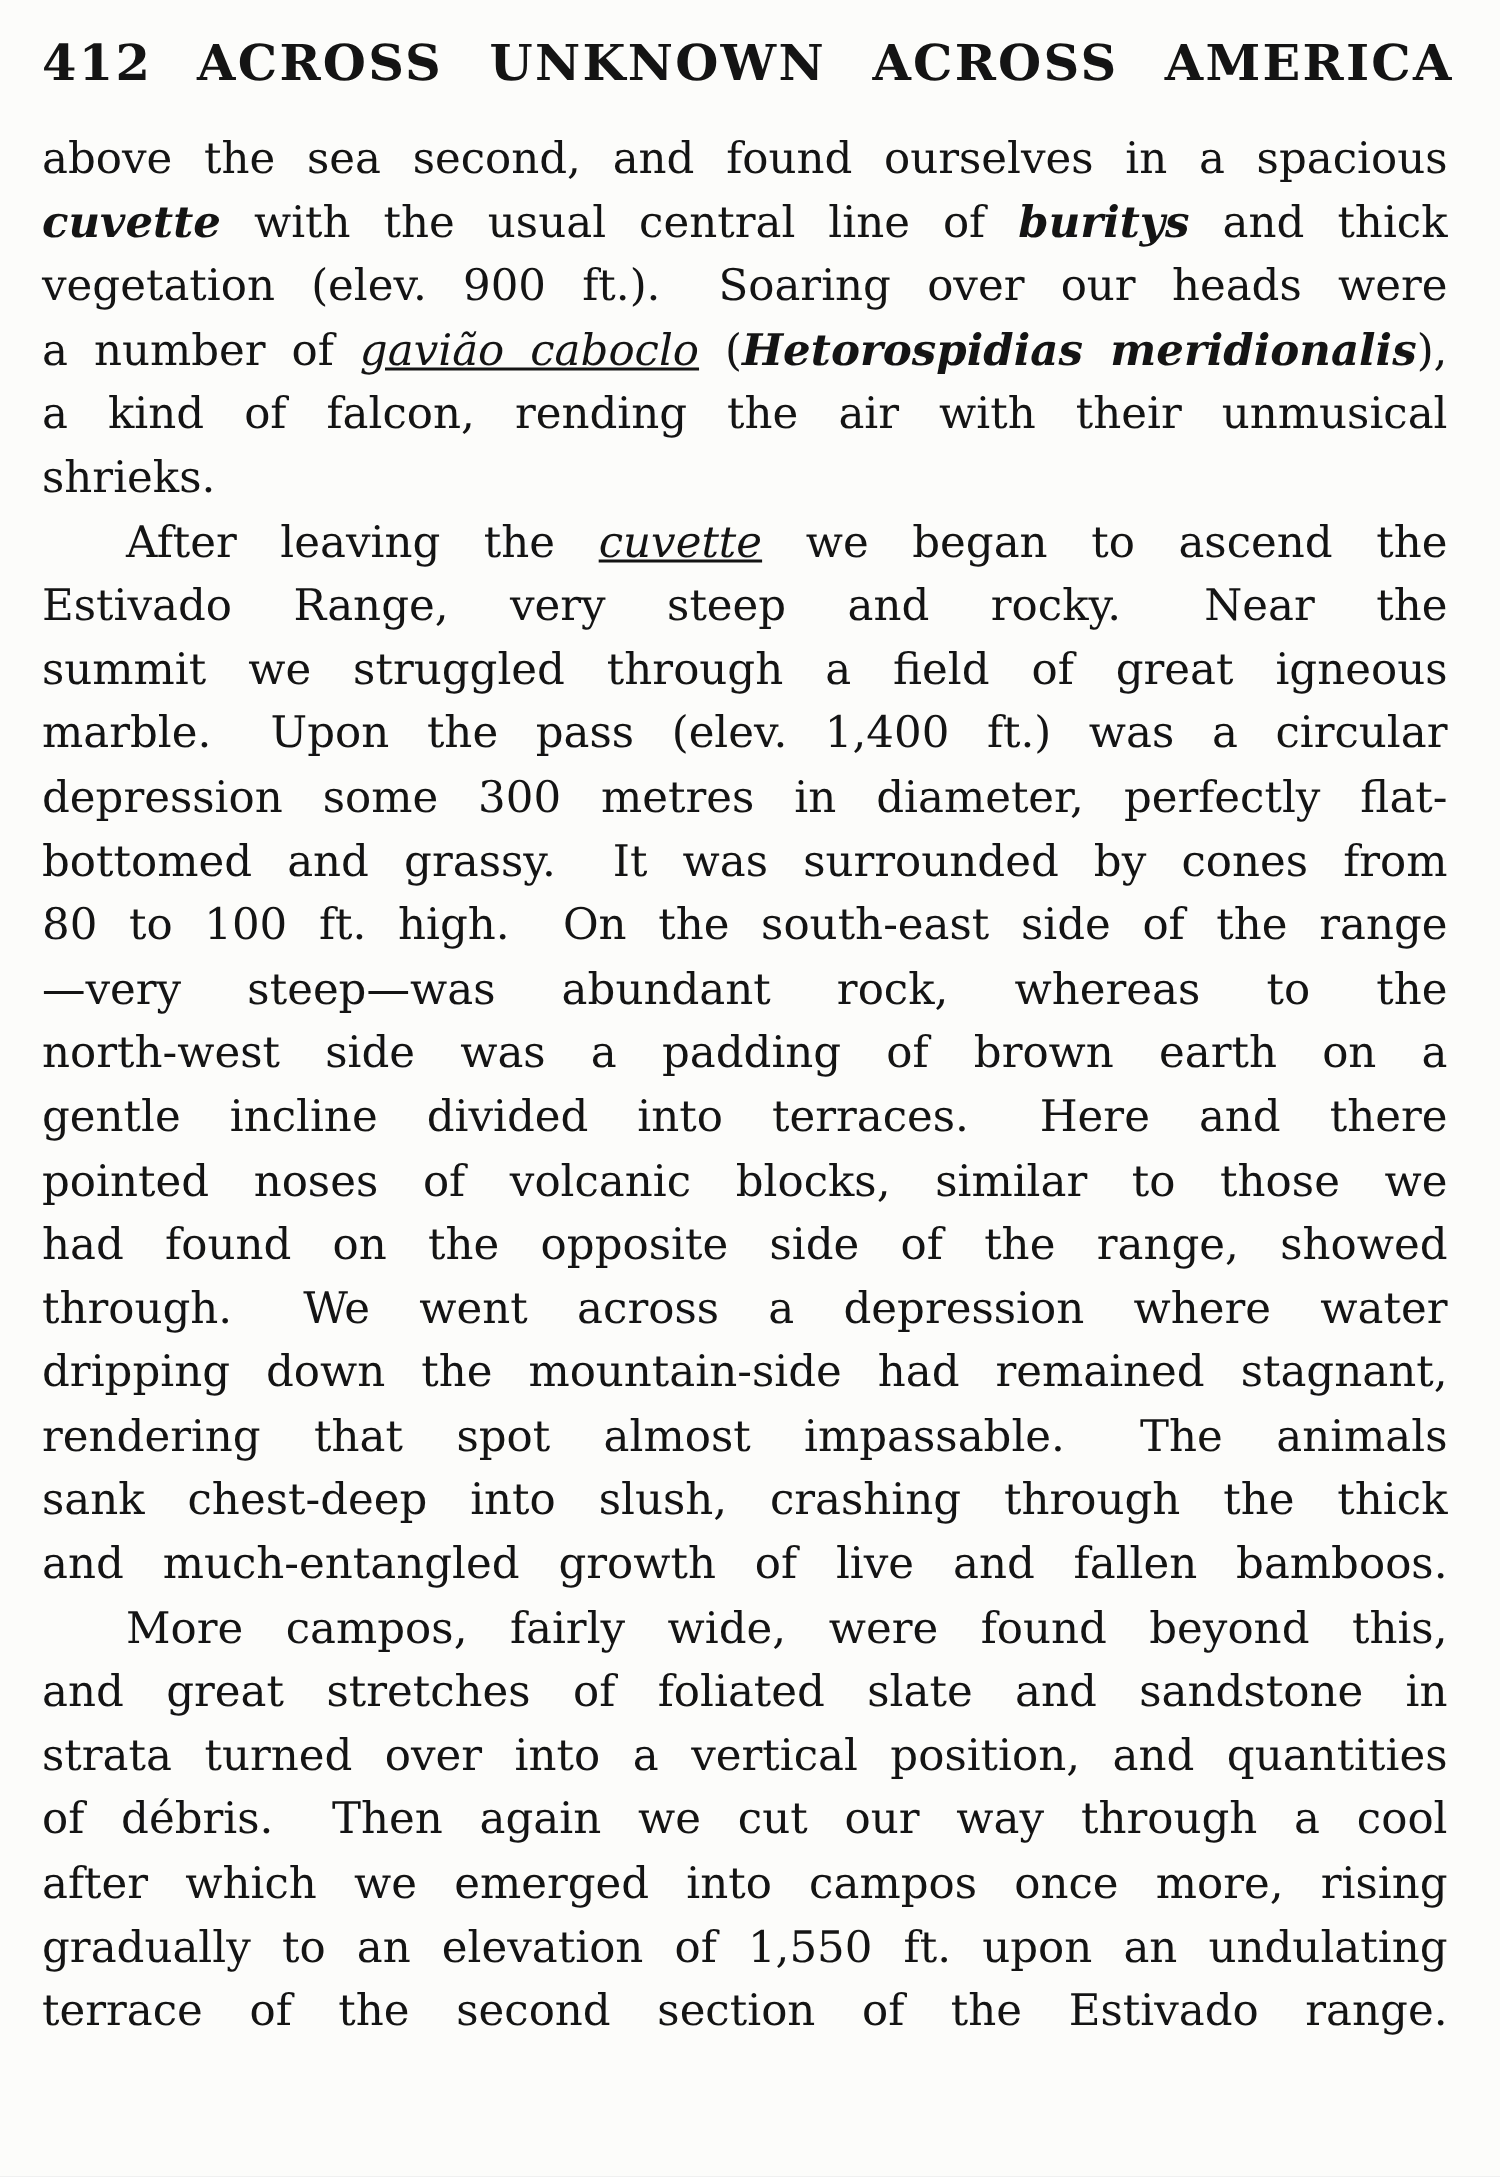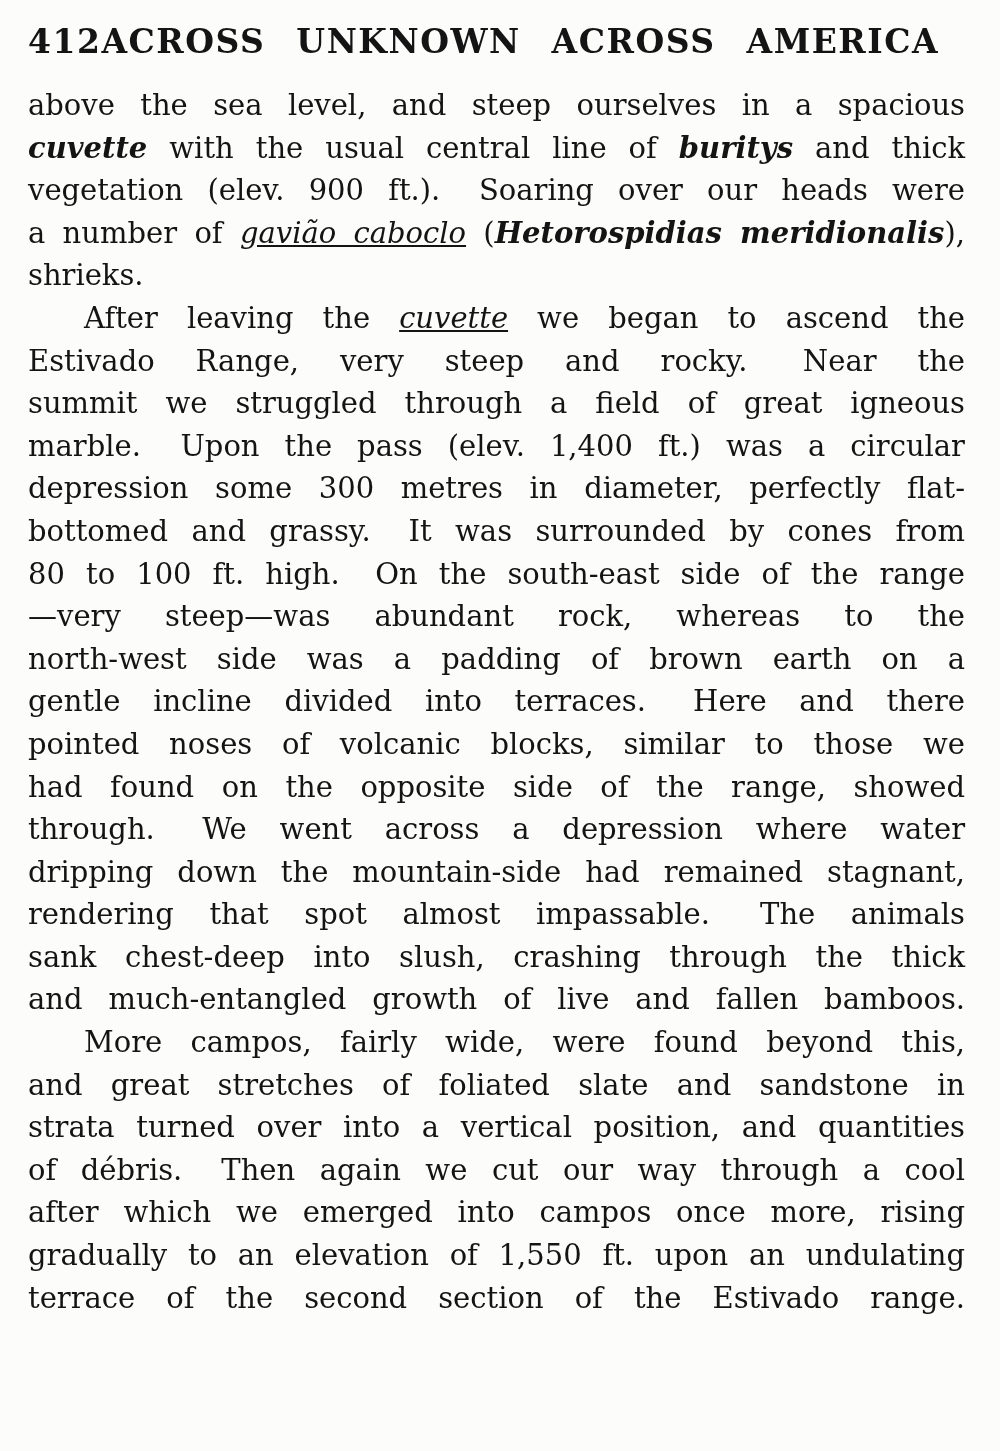--- a/index.html
+++ b/index.html
@@ -20,20 +20,21 @@
   .page-header {
     padding: 20px 35px 0 28px;
     font-size: 33px;
     font-weight: bold;
     line-height: 44px;
     letter-spacing: 1.5px;
     white-space: nowrap;
   }
   .page-number {
     display: inline-block;
+    margin-right: 30px;
   }
   .running-title {
     word-spacing: 18px;
   }
   .body-text {
     margin-top: 20px;
     padding: 0 35px 0 28px;
     font-size: 29px;
     line-height: 42.6px;
   }
@@ -54,24 +55,25 @@
 </head>
 <body>
 
 <div class="page">
 
   <header class="page-header">
     <span class="page-number">412</span><span class="running-title">ACROSS UNKNOWN ACROSS AMERICA</span>
   </header>
 
   <main class="body-text">
-      <div class="line"><span>above the sea level, and steep ourselves in a spacious</span></div>
+      <div class="line"><span>above the sea second, and found ourselves in a spacious</span></div>
       <div class="line"><span class="bi">cuvette</span><span> with the usual central line of </span><span class="bi">buritys</span><span> and thick</span></div>
       <div class="line"><span>vegetation (elev. 900 ft.).  Soaring over our heads were</span></div>
       <div class="line"><span>a number of </span><span class="i">gavião caboclo</span><span> (</span><span class="bi">Hetorospidias meridionalis</span><span>),</span></div>
+      <div class="line"><span>a kind of falcon, rending the air with their unmusical</span></div>
       <div class="line left"><span>shrieks.</span></div>
       <div class="line indent"><span>After leaving the </span><span class="i">cuvette</span><span> we began to ascend the</span></div>
       <div class="line"><span>Estivado Range, very steep and rocky.  Near the</span></div>
       <div class="line"><span>summit we struggled through a field of great igneous</span></div>
       <div class="line"><span>marble.  Upon the pass (elev. 1,400 ft.) was a circular</span></div>
       <div class="line"><span>depression some 300 metres in diameter, perfectly flat-</span></div>
       <div class="line"><span>bottomed and grassy.  It was surrounded by cones from</span></div>
       <div class="line"><span>80 to 100 ft. high.  On the south-east side of the range</span></div>
       <div class="line"><span>—very steep—was abundant rock, whereas to the</span></div>
       <div class="line"><span>north-west side was a padding of brown earth on a</span></div>

